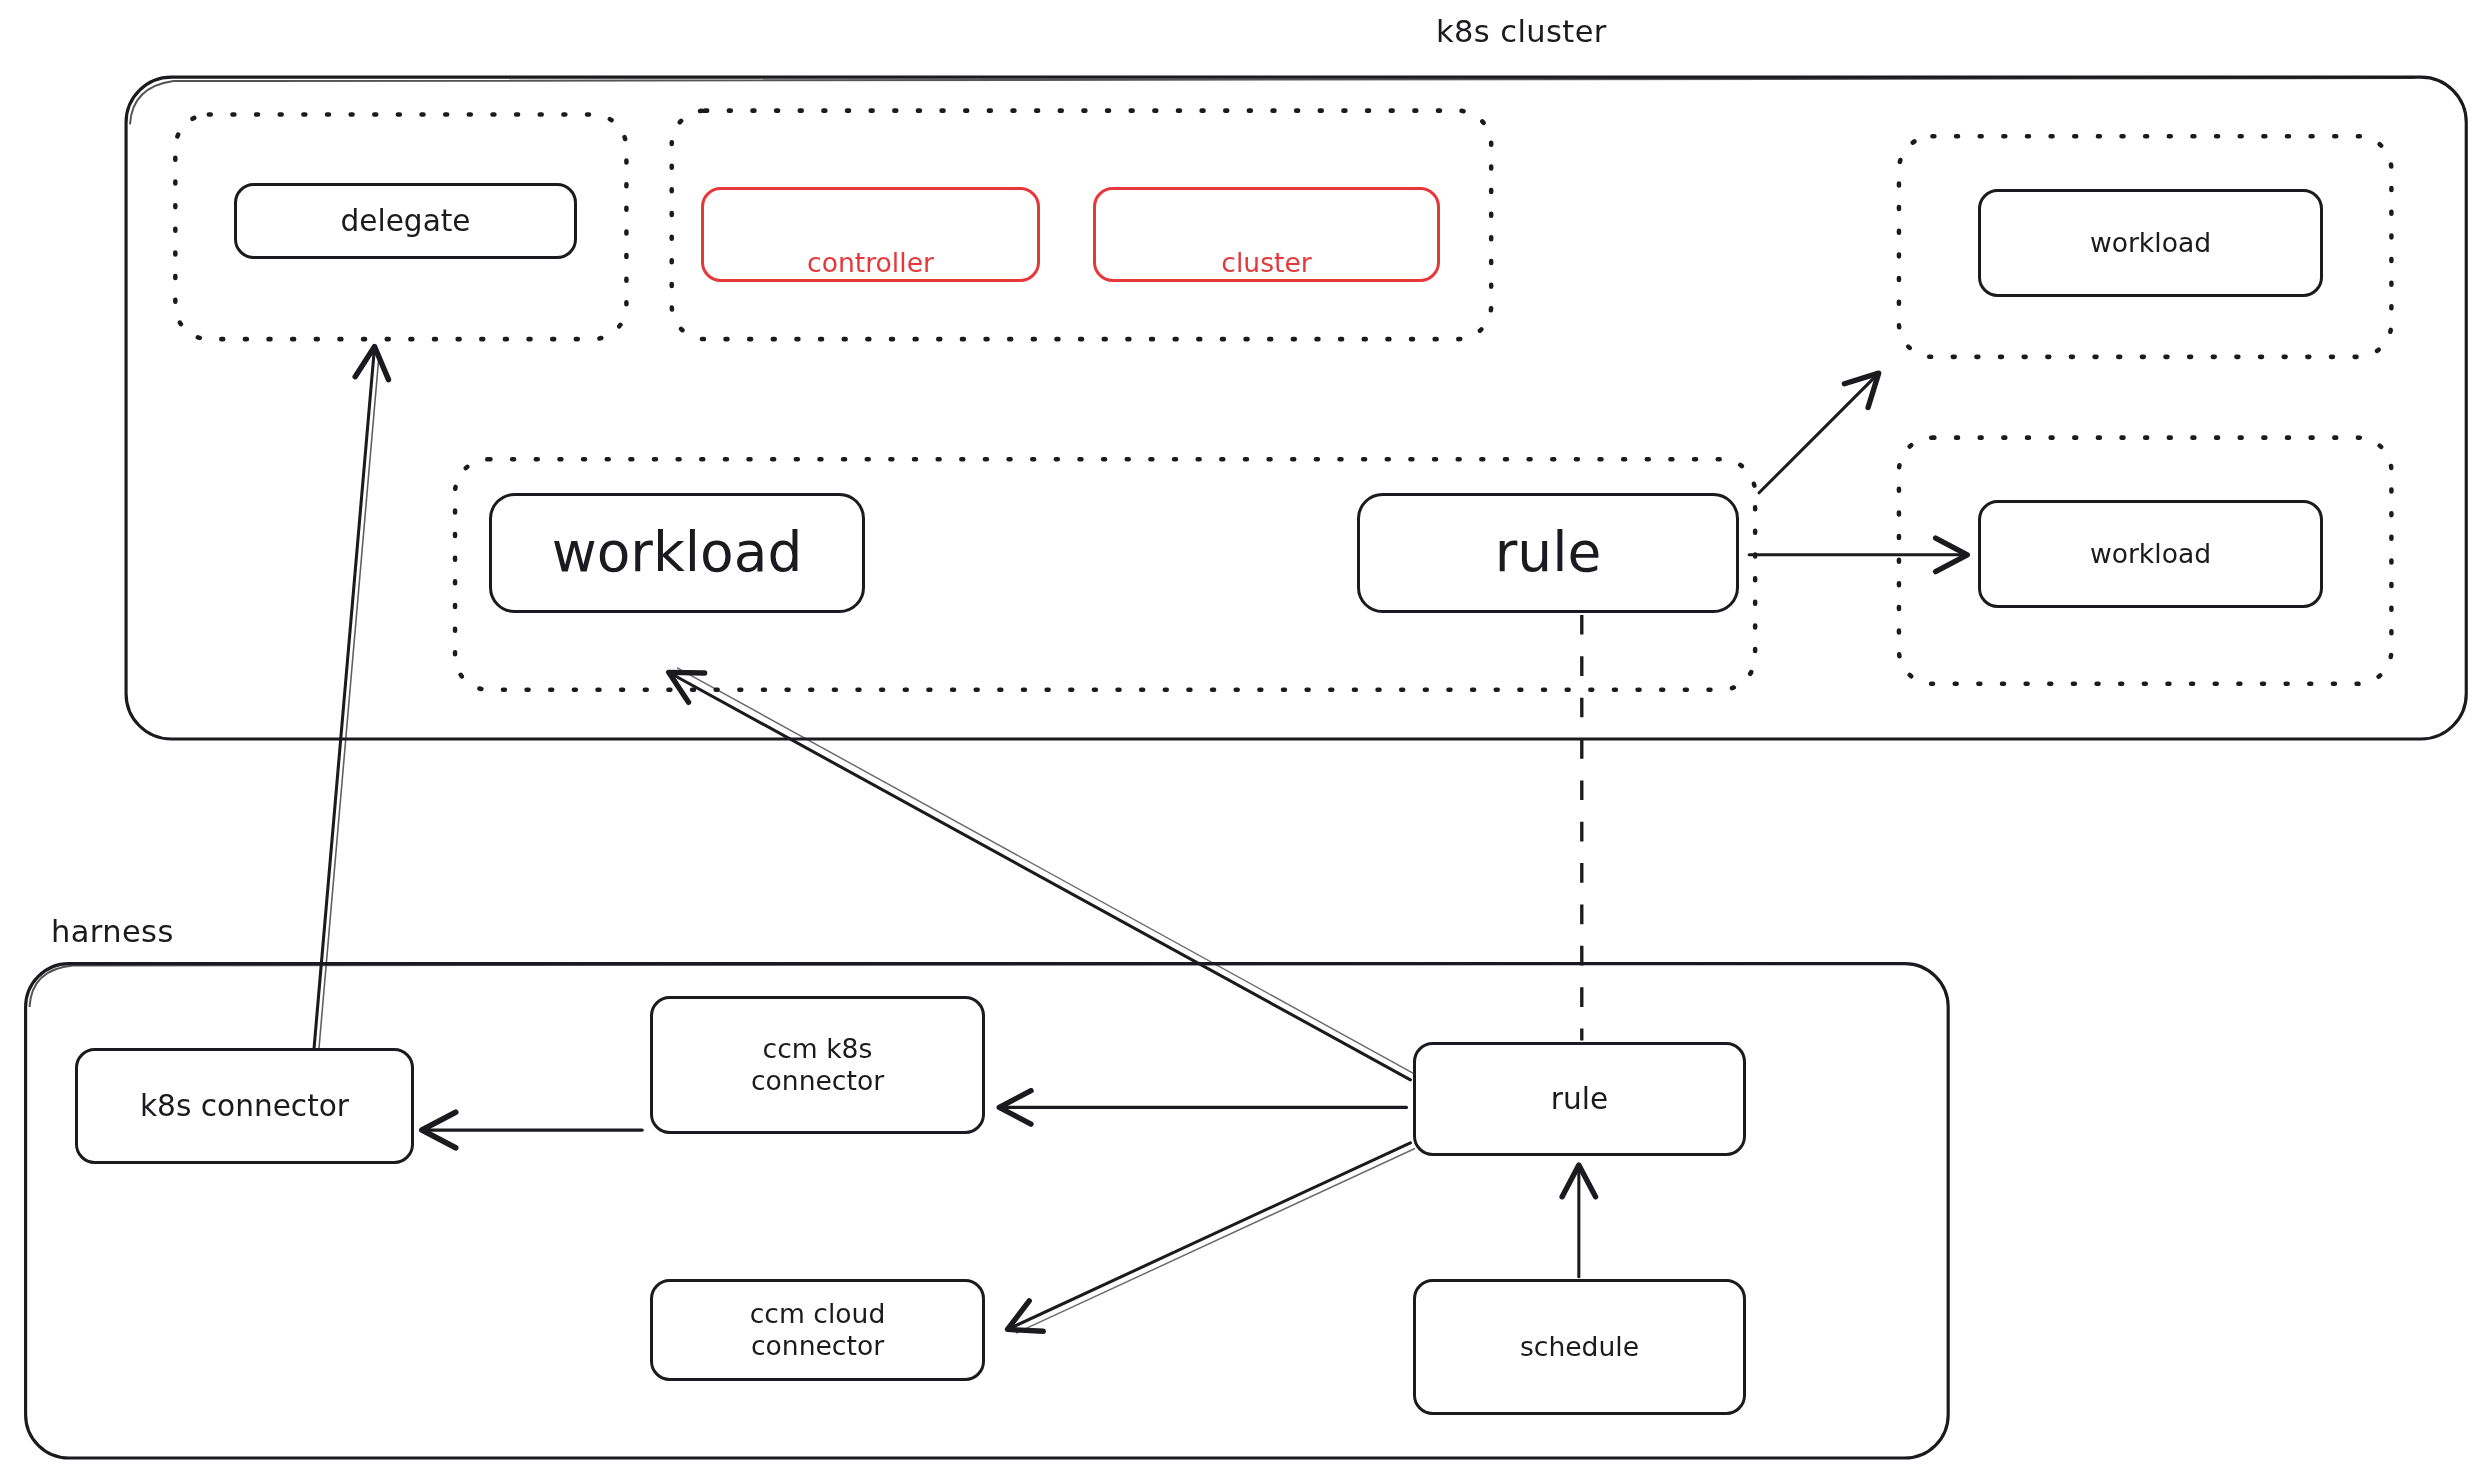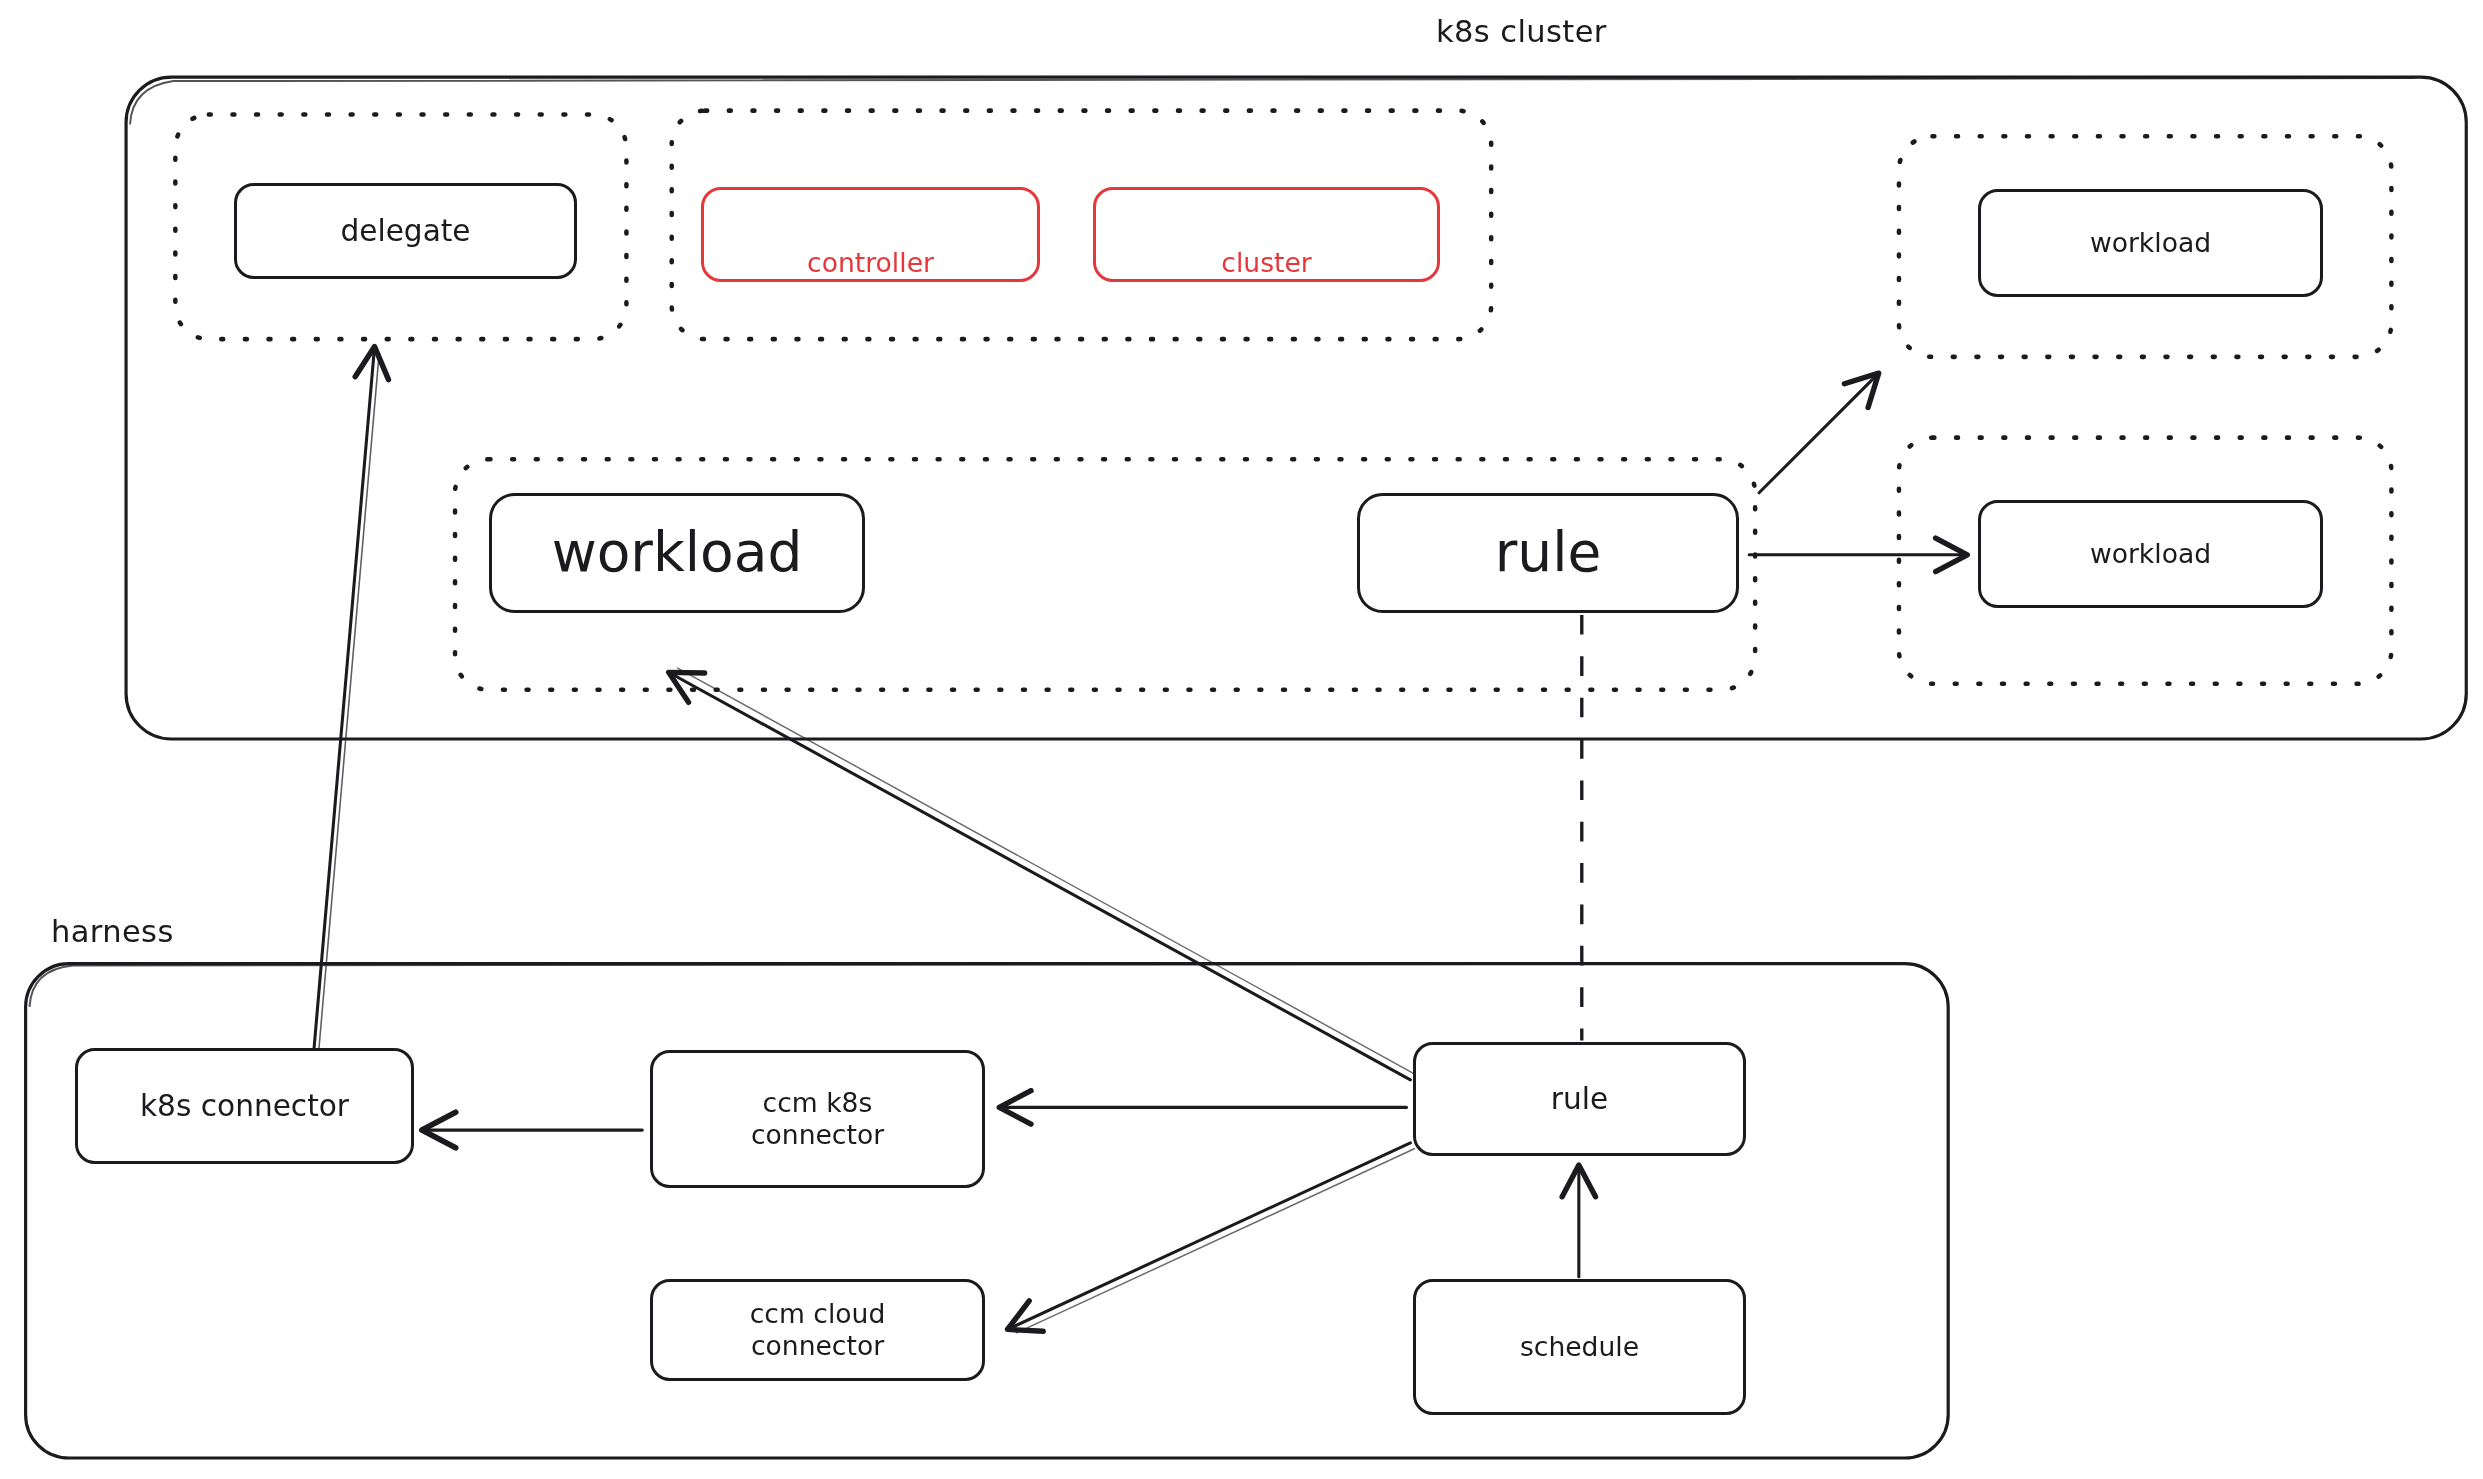--- a/index.html
+++ b/index.html
@@ -104,21 +104,21 @@
     </g>
 
     <g>
       <path d="M1603,1296 L1603,1186" fill="none" stroke="#1b1b1f" stroke-width="3.1" stroke-linecap="round" marker-end="url(#arrowOpen)"></path>
     </g>
   </svg>
 
   <div class="grp-label" style="left:1436px;top:13.8px;text-align:center;">k8s cluster</div>
   <div class="grp-label" style="left:51px;top:914px;">harness</div>
 
-  <div class="node fs-md" style="left:234px;top:183px;width:343px;height:96px;">
+  <div class="node fs-md" style="left:234px;top:183px;width:343px;height:76px;">
     <span class="lbl">delegate</span>
   </div>
 
   <div class="node red fs-sm" style="left:701px;top:187px;width:339px;height:95px;">
     <span class="lbl">controller</span>
   </div>
 
   <div class="node red fs-sm" style="left:1093px;top:187px;width:347px;height:95px;">
     <span class="lbl">cluster</span>
   </div>
@@ -136,21 +136,21 @@
   </div>
 
   <div class="node fs-xl" style="left:1357px;top:493px;width:382px;height:120px;border-radius:25.6px;">
     <span class="lbl">rule</span>
   </div>
 
   <div class="node fs-md" style="left:75px;top:1048px;width:339px;height:116px;">
     <span class="lbl">k8s connector</span>
   </div>
 
-  <div class="node fs-sm" style="left:650px;top:1050px;width:335px;height:138px;">
+  <div class="node fs-sm" style="left:650px;top:996px;width:335px;height:138px;">
     <span class="lbl multiline">ccm k8s<br>connector</span>
   </div>
 
   <div class="node fs-sm" style="left:650px;top:1279px;width:335px;height:102px;">
     <span class="lbl multiline">ccm cloud<br>connector</span>
   </div>
 
   <div class="node fs-md" style="left:1413px;top:1042px;width:333px;height:114px;">
     <span class="lbl">rule</span>
   </div>

